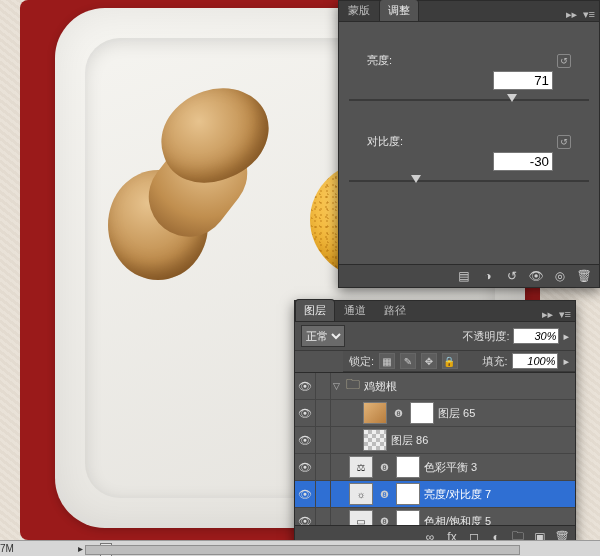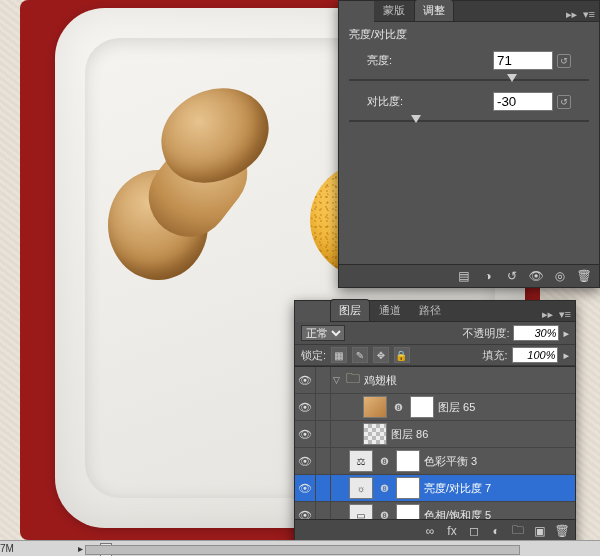--- a/index.html
+++ b/index.html
@@ -18,46 +18,46 @@
   .crumb{background-image:radial-gradient(circle at 20% 30%,rgba(120,70,20,.35) 1px,transparent 1px),radial-gradient(circle at 60% 70%,rgba(120,70,20,.35) 1px,transparent 1px),radial-gradient(circle at 80% 20%,rgba(120,70,20,.3) 1px,transparent 1px);background-size:9px 9px,11px 11px,7px 7px;}
   .nugget{position:absolute;left:310px;top:160px;width:130px;height:120px;border-radius:50%;background:radial-gradient(circle at 40% 30%,#ffd877,#f3b531 60%,#cc8a14);box-shadow:inset -8px -10px 20px rgba(150,90,0,.4);}
   .nugget.crumb{background-image:radial-gradient(circle at 20% 30%,rgba(180,110,10,.4) 1px,transparent 1px),radial-gradient(circle at 60% 70%,rgba(180,110,10,.4) 1px,transparent 1px),radial-gradient(circle at 80% 20%,rgba(180,110,10,.35) 1px,transparent 1px),radial-gradient(circle at 40% 30%,#ffd877,#f3b531 60%,#cc8a14);background-size:8px 8px,10px 10px,6px 6px,100% 100%;}
   
   .statusbar{position:absolute;left:0;bottom:0;width:600px;height:16px;background:#d6d6d6;border-top:1px solid #9a9a9a;font-size:10px;line-height:16px;color:#333;box-sizing:border-box;}
   .statusbar::after{content:"";position:absolute;left:85px;top:4px;right:80px;height:8px;background:#bdbdbd;border:1px solid #8f8f8f;}
   .statusbar .playhead{position:absolute;left:100px;top:2px;width:10px;height:12px;background:#e6e6e6;border:1px solid #777;}
 
   
   .panel{position:absolute;background:#535353;border:1px solid #2b2b2b;box-shadow:0 4px 12px rgba(0,0,0,.5);color:#e6e6e6;}
-  .panel-tabs{display:flex;background:#3c3c3c;border-bottom:1px solid #2b2b2b;height:20px;align-items:flex-end;margin-left:35px;}
+  .panel-tabs{display:flex;background:#3c3c3c;border-bottom:1px solid #2b2b2b;height:20px;align-items:flex-end;}
   .panel-tab{padding:3px 8px 3px;font-size:11px;color:#bdbdbd;border:1px solid transparent;border-bottom:none;cursor:default;}
   .panel-tab.active{background:#535353;color:#eee;border-color:#2b2b2b;border-top-left-radius:4px;border-top-right-radius:4px;}
   .panel-menu{margin-left:auto;display:flex;gap:6px;padding-right:4px;color:#bbb;font-size:11px;}
   .panel-menu span{cursor:pointer;}
-  .numbox{width:52px;background:#fff;color:#000;border:1px solid #777;padding:1px 3px;margin-left:auto;}
+  .numbox{width:52px;text-align:right;background:#fff;color:#000;border:1px solid #777;padding:1px 3px;margin-left:auto;margin-top:40px;}
   .slider{position:relative;height:14px;margin:0 10px 2px 10px;}
   .slider-track{position:absolute;left:0;right:0;top:6px;height:2px;background:#3a3a3a;}
   .slider-thumb{position:absolute;top:1px;width:0;height:0;border-left:5px solid transparent;border-right:5px solid transparent;border-top:8px solid #cfcfcf;}
   .checkbox{width:11px;height:11px;border:1px solid #888;background:#fff;display:inline-block;margin-right:5px;}
   .panel-footer{display:flex;gap:10px;justify-content:flex-end;align-items:center;height:22px;border-top:1px solid #2b2b2b;background:#484848;padding:0 8px;}
   .ficon{width:14px;height:14px;display:flex;align-items:center;justify-content:center;color:#cfcfcf;font-size:12px;}
 
   
   .adj{left:338px;top:0;width:260px;height:286px;}
   .adj .title{padding:5px 10px 0 10px;font-size:11px;}
   .ctrl-row{display:flex;align-items:center;padding:3px 28px;}
   .reset{margin-left:4px;width:12px;height:12px;border:1px solid #888;border-radius:2px;display:flex;align-items:center;justify-content:center;font-size:9px;color:#bbb;}
 
   
   .lyr{left:294px;top:300;top:300px;width:280px;height:247px;}
   .lyr .opts{display:flex;align-items:center;gap:4px;padding:3px 6px;border-bottom:1px solid #3a3a3a;background:#4f4f4f;}
-  .lyr select{background:#6a6a6a;color:#eee;border:1px solid #333;font-size:11px;height:16px;}
+  .lyr select{background:#6a6a6a;color:#eee;border:1px solid #333;font-size:11px;height:22px;}
   .pct{width:40px;background:#fff;color:#000;border:1px solid #777;text-align:right;padding:0 2px;height:14px;font-size:11px;font-style:italic;}
   .smlabel{font-size:11px;color:#ddd;}
-  .lockrow{display:flex;align-items:center;gap:5px;padding:2px 6px;border-bottom:1px solid #3a3a3a;background:#4f4f4f;}
+  .lockrow{display:flex;align-items:center;gap:5px;padding:2px 6px;border-bottom:1px solid #3a3a3a;background:#4f4f4f;margin-left:48px;}
   .lockicon{width:14px;height:14px;border:1px solid #666;background:#5d5d5d;display:flex;align-items:center;justify-content:center;font-size:10px;color:#ccc;}
   .lyr-list{overflow:auto;height:152px;background:#565656;border-top:1px solid #2b2b2b;border-bottom:1px solid #2b2b2b;}
   .lrow{display:flex;align-items:center;height:26px;border-bottom:1px solid #444;font-size:11px;}
   .lrow.sel{background:#2f6fd3;color:#fff;}
   .eye{width:20px;display:flex;align-items:center;justify-content:center;color:#ddd;border-right:1px solid #444;height:100%;}
   .linkcol{width:14px;border-right:1px solid #444;height:100%;}
   .indent{width:0;}
   .indent.d1{width:14px;}
   .indent.d2{width:28px;}
   .thumb{width:22px;height:20px;border:1px solid #777;background:#aaa;margin:0 4px;display:flex;align-items:center;justify-content:center;font-size:10px;color:#333;flex:0 0 auto;}
@@ -87,21 +87,20 @@
 
   <div class="panel adj">
     <div class="panel-tabs">
       <div class="panel-tab">蒙版</div>
       <div class="panel-tab active">调整</div>
       <div class="panel-menu">
         <span>▸▸</span>
         <span>▾≡</span>
       </div>
     </div>
-    <div class="title">亮度/对比度</div>
     <div style="height:6px"></div>
 
     <div class="ctrl-row">
       <span>亮度:</span>
       <input class="numbox" value="71" style="">
       <span class="reset">↺</span>
     </div>
     <div class="slider">
       <div class="slider-track"></div>
       <div class="slider-thumb" style="left:158px"></div>

